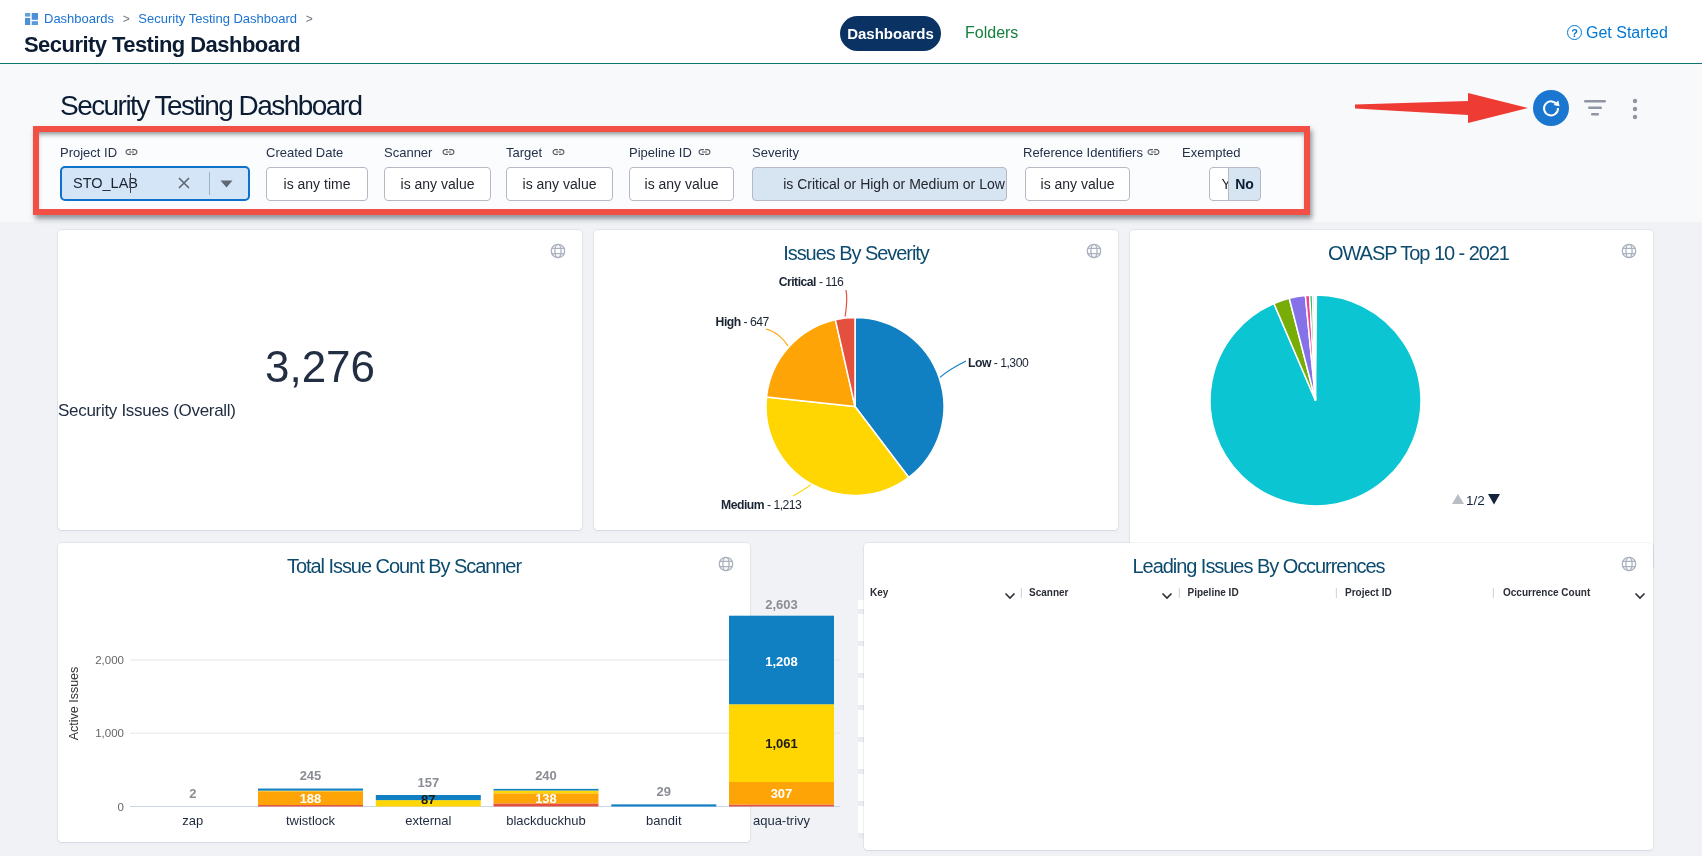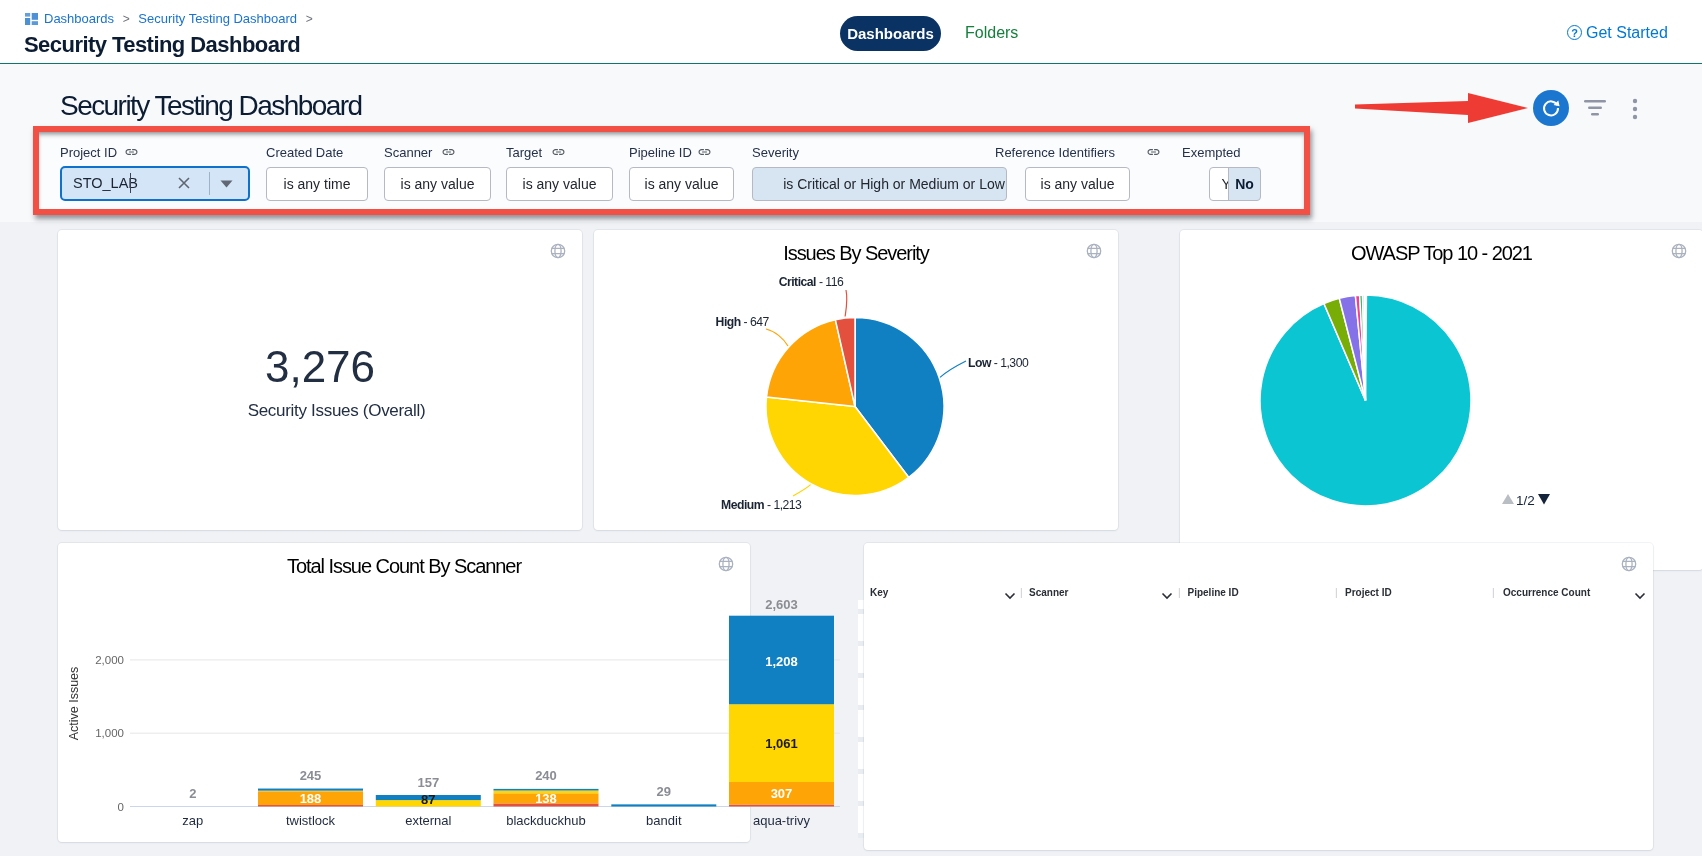--- a/index.html
+++ b/index.html
@@ -11,21 +11,21 @@
 .hdr-title { position:absolute; left:24px; top:32px; font-size:22px; letter-spacing:-0.55px; font-weight:bold; color:#0b1c33; }
 .tab-pill { position:absolute; left:840px; top:16px; width:101px; height:35px; background:#0a3364; border-radius:18px; color:#fff; font-size:15px; font-weight:bold; text-align:center; line-height:35px; }
 .tab-folders { position:absolute; left:965px; top:24px; font-size:16px; color:#15803d; }
 .getstarted { position:absolute; left:1586px; top:24px; font-size:16px; color:#0278d5; }
 .qicon { position:absolute; left:1567px; top:25px; width:15px; height:15px; border:1.5px solid #0278d5; border-radius:50%; color:#0278d5; font-size:11px; text-align:center; line-height:14px; font-weight:bold; }
 .content-title { position:absolute; left:60px; top:90px; font-size:28px; letter-spacing:-1.55px; color:#0b1c33; }
 .filterbox { position:absolute; left:33px; top:126px; width:1277px; height:89px; background:#fbfcfd; border:6px solid #f25045; box-shadow:2px 4px 5px rgba(40,45,55,0.5), inset 0 4px 5px -2px rgba(40,45,55,0.55); }
 .flabel { position:absolute; top:145px; font-size:13px; color:#25314a; }
 .fbtn { position:absolute; top:167px; height:34px; border:1px solid #b6b9c3; border-radius:4px; background:#fff; font-size:14px; color:#22262e; text-align:center; line-height:32px; }
 .card { position:absolute; background:#fff; border-radius:4px; box-shadow:0 0 0 1px rgba(40,60,100,0.06), 0 1px 2px rgba(40,60,100,0.08); }
-.ctitle { position:absolute; width:100%; text-align:center; font-size:20px; letter-spacing:-1.05px; color:#000000; }
+.ctitle { position:absolute; width:100%; text-align:center; font-size:20px; letter-spacing:-1.05px; color:#0c4a6e; }
 .globe { position:absolute; }
 svg text { font-family:"Liberation Sans", sans-serif; }
 </style>
 </head>
 <body>
 
 <div class="hdr">
   <svg style="position:absolute;left:24.5px;top:12.5px" width="13" height="12.5" viewBox="0 0 13 12.5">
     <rect x="0" y="0" width="5.2" height="3.6" fill="#64a0da"></rect>
     <rect x="0" y="5" width="5.2" height="7.5" fill="#4c90d6"></rect>
@@ -97,21 +97,21 @@
 
   <div class="flabel" style="left:629px">Pipeline ID</div>
   <svg style="position:absolute;left:697px;top:146px" width="15" height="12" viewBox="0 0 24 20">
       <path d="M3.9 10c0-1.71 1.39-3.1 3.1-3.1h4V5H7c-2.76 0-5 2.24-5 5s2.24 5 5 5h4v-1.9H7c-1.71 0-3.1-1.39-3.1-3.1zM8 11h8V9H8v2zm9-6h-4v1.9h4c1.71 0 3.1 1.39 3.1 3.1s-1.39 3.1-3.1 3.1h-4V15h4c2.76 0 5-2.24 5-5s-2.24-5-5-5z" fill="#555b64"></path>
     </svg>
   <div class="fbtn" style="left:629px;width:105px">is any value</div>
 
   <div class="flabel" style="left:752px">Severity</div>
   <div class="fbtn" style="left:752px;width:255px;background:#d7e5f3;padding-left:29px;">is Critical or High or Medium or Low</div>
 
-  <div class="flabel" style="left:995px">Reference Identifiers</div>
+  <div class="flabel" style="left:1023px">Reference Identifiers</div>
   <svg style="position:absolute;left:1146px;top:146px" width="15" height="12" viewBox="0 0 24 20">
       <path d="M3.9 10c0-1.71 1.39-3.1 3.1-3.1h4V5H7c-2.76 0-5 2.24-5 5s2.24 5 5 5h4v-1.9H7c-1.71 0-3.1-1.39-3.1-3.1zM8 11h8V9H8v2zm9-6h-4v1.9h4c1.71 0 3.1 1.39 3.1 3.1s-1.39 3.1-3.1 3.1h-4V15h4c2.76 0 5-2.24 5-5s-2.24-5-5-5z" fill="#555b64"></path>
     </svg>
   <div class="fbtn" style="left:1025px;width:105px">is any value</div>
 
   <div class="flabel" style="left:1182px">Exempted</div>
   <div class="fbtn" style="left:1181px;width:48px;border-radius:4px 0 0 4px;margin-left:28px;">Yes</div>
   <div class="fbtn" style="left:1228px;width:33px;border-radius:0 4px 4px 0;background:#d7e5f3;font-weight:bold;color:#0b1c33;">No</div>
 </div>
 
@@ -119,21 +119,21 @@
 
 <div class="card" style="left:58px;top:229.5px;width:524px;height:300px;">
   <svg class="globe" style="right:16px;top:13px" width="16" height="16" viewBox="0 0 16 16">
         <g fill="none" stroke="#aab2bf" stroke-width="1.3">
           <circle cx="8" cy="8" r="6.7"></circle>
           <ellipse cx="8" cy="8" rx="3.1" ry="6.7"></ellipse>
           <path d="M1.6 5.4 h12.8 M1.6 10.6 h12.8"></path>
         </g>
       </svg>
   <div style="position:absolute;top:112px;width:100%;text-align:center;font-size:44px;color:#222f43;">3,276</div>
-  <div style="position:absolute;top:171px;width:100%;text-align:center;font-size:17px;letter-spacing:-0.3px;color:#222f43;padding-left:33px;">Security Issues (Overall)</div>
+  <div style="position:absolute;top:171px;width:100%;font-size:17px;letter-spacing:-0.3px;color:#222f43;">Security Issues (Overall)</div>
 </div>
 
 <div class="card" style="left:594px;top:229.5px;width:524px;height:300px;">
   <div class="ctitle" style="top:12.5px;">Issues By Severity</div>
   <svg class="globe" style="right:16px;top:13px" width="16" height="16" viewBox="0 0 16 16">
         <g fill="none" stroke="#aab2bf" stroke-width="1.3">
           <circle cx="8" cy="8" r="6.7"></circle>
           <ellipse cx="8" cy="8" rx="3.1" ry="6.7"></ellipse>
           <path d="M1.6 5.4 h12.8 M1.6 10.6 h12.8"></path>
         </g>
@@ -153,21 +153,21 @@
     </g>
     <g font-size="12.2" letter-spacing="-0.5" fill="#1a2433">
     <text x="184.7" y="55.5"><tspan font-weight="bold">Critical</tspan> - 116</text>
     <text x="121.6" y="96"><tspan font-weight="bold">High</tspan> - 647</text>
     <text x="374" y="136.5"><tspan font-weight="bold">Low</tspan> - 1,300</text>
     <text x="127" y="278.5"><tspan font-weight="bold">Medium</tspan> - 1,213</text>
     </g>
   </svg>
 </div>
 
-<div class="card" style="left:1180px;top:229.5px;width:523px;height:340px;">
+<div class="card" style="left:1130px;top:229.5px;width:523px;height:340px;padding-left:27px;">
   <div class="ctitle" style="top:12.5px;">OWASP Top 10 - 2021</div>
   <svg class="globe" style="right:16px;top:13px" width="16" height="16" viewBox="0 0 16 16">
         <g fill="none" stroke="#aab2bf" stroke-width="1.3">
           <circle cx="8" cy="8" r="6.7"></circle>
           <ellipse cx="8" cy="8" rx="3.1" ry="6.7"></ellipse>
           <path d="M1.6 5.4 h12.8 M1.6 10.6 h12.8"></path>
         </g>
       </svg>
   <svg style="position:absolute;left:0;top:0" width="523" height="300" viewBox="0 0 523 300">
     <g stroke="#fff" stroke-width="1.5">
@@ -257,20 +257,21 @@
       <div style="position:absolute;left:0;top:41px;width:6px;height:4.5px;background:#e9ecf0;"></div>
       <div style="position:absolute;left:0;top:73px;width:6px;height:4.5px;background:#e9ecf0;"></div>
       <div style="position:absolute;left:0;top:105px;width:6px;height:4.5px;background:#e9ecf0;"></div>
       <div style="position:absolute;left:0;top:137px;width:6px;height:4.5px;background:#e9ecf0;"></div>
       <div style="position:absolute;left:0;top:169px;width:6px;height:4.5px;background:#e9ecf0;"></div>
       <div style="position:absolute;left:0;top:201px;width:6px;height:4.5px;background:#e9ecf0;"></div>
       <div style="position:absolute;left:0;top:233px;width:6px;height:4.5px;background:#e9ecf0;"></div>
     </div>
 
 <div class="card" style="left:864px;top:542.5px;width:789px;height:307px;">
+  <div class="ctitle" style="top:12.5px;">Leading Issues By Occurrences</div>
   <svg class="globe" style="right:16px;top:13px" width="16" height="16" viewBox="0 0 16 16">
         <g fill="none" stroke="#aab2bf" stroke-width="1.3">
           <circle cx="8" cy="8" r="6.7"></circle>
           <ellipse cx="8" cy="8" rx="3.1" ry="6.7"></ellipse>
           <path d="M1.6 5.4 h12.8 M1.6 10.6 h12.8"></path>
         </g>
       </svg>
   <div style="position:absolute;top:44px;left:0;width:100%;height:22px;font-size:10px;font-weight:bold;color:#2a2e35;">
     <span style="position:absolute;left:6px;">Key</span>
     <svg style="position:absolute;left:140px;top:5px" width="12" height="8" viewBox="0 0 12 8">

